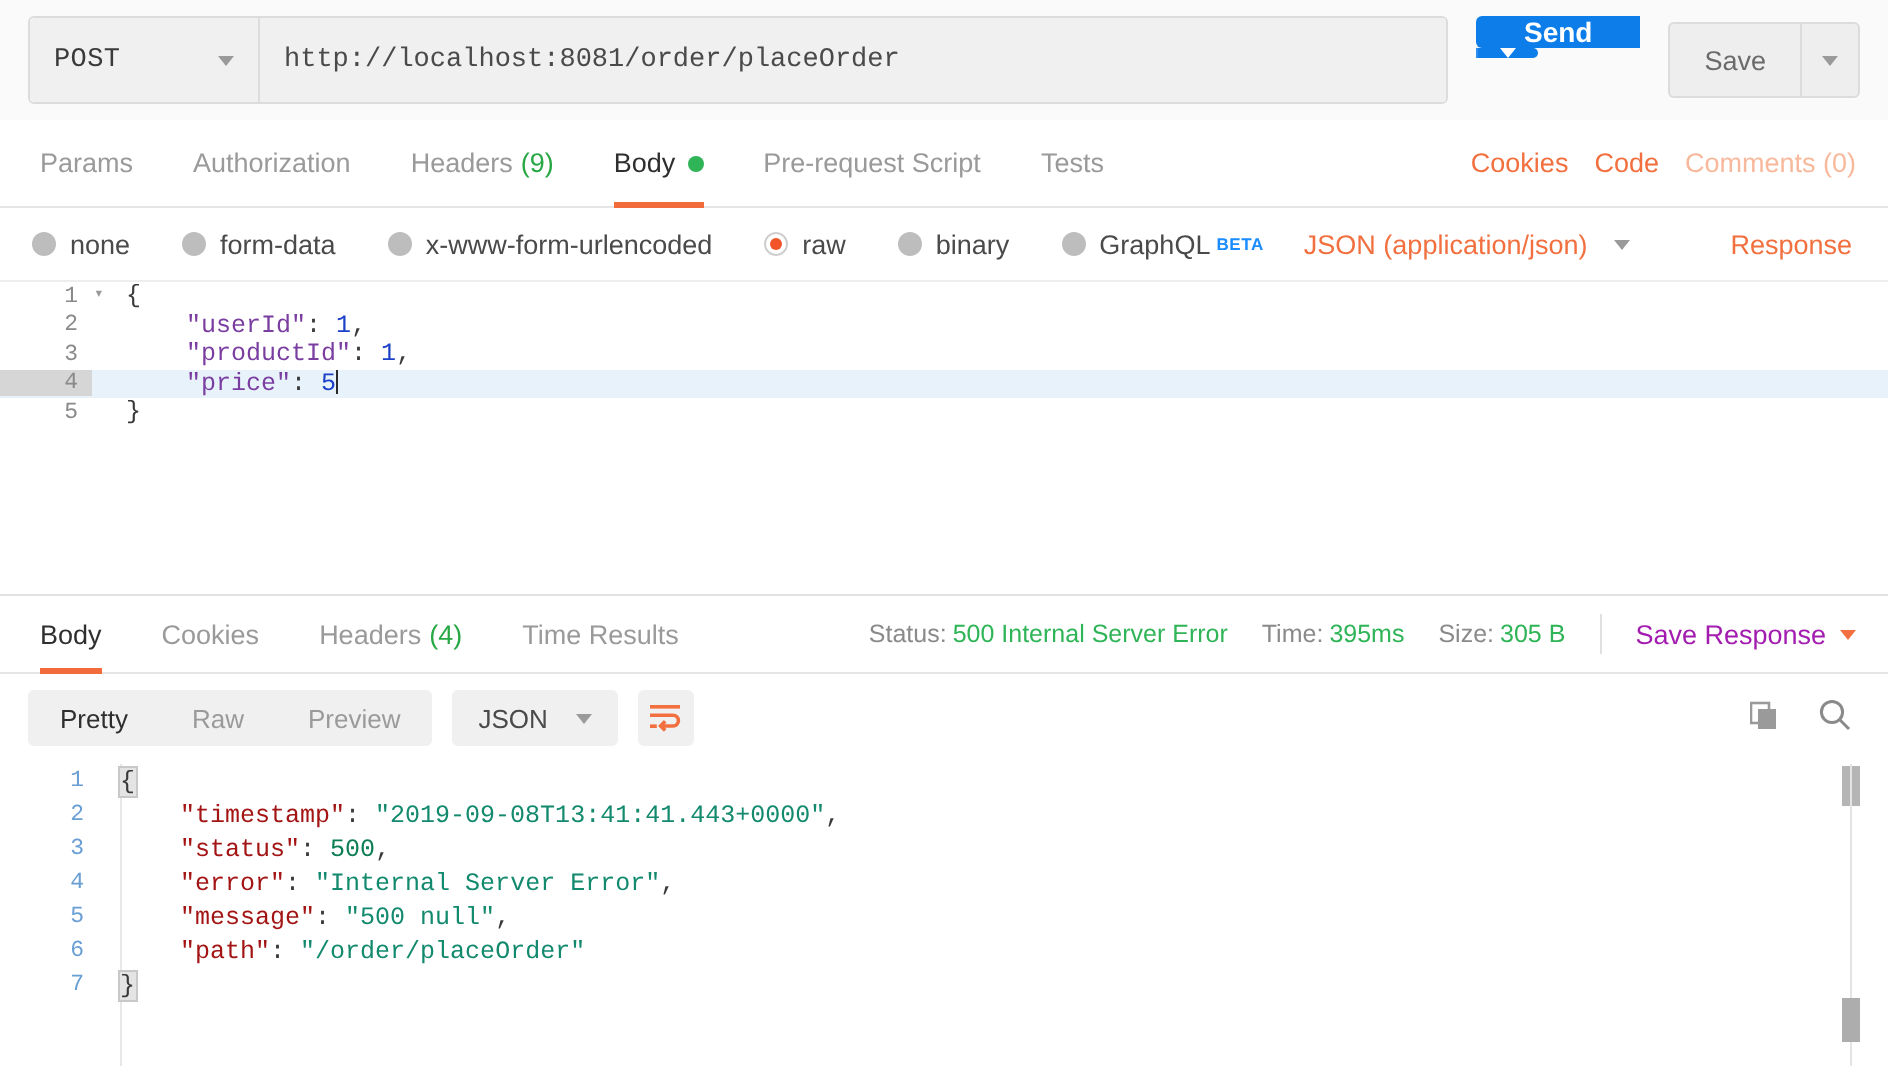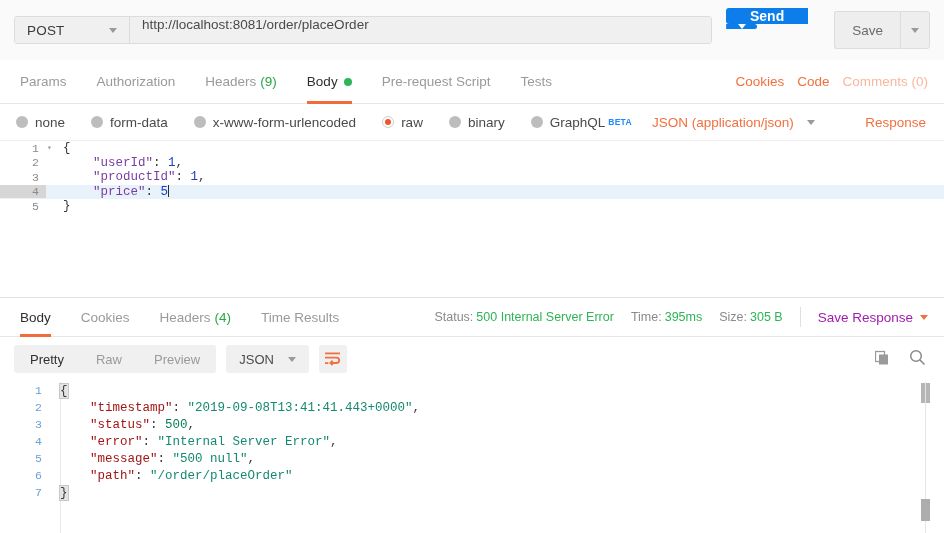--- a/index.html
+++ b/index.html
@@ -7,31 +7,31 @@
     width:944px;height:533px;overflow:hidden;
     background:#ffffff;
     font-family:"Liberation Sans","DejaVu Sans",sans-serif;
     font-size:13px;color:#333;
     -webkit-font-smoothing:antialiased;
   }
   .app{width:944px;height:533px;position:relative;display:flex;flex-direction:column;background:#fff;}
 
   
   .urlbar{height:60px;min-height:60px;background:#fafafa;display:flex;align-items:center;padding:0 14px;box-sizing:border-box;}
-  .method-url{display:flex;flex:1;height:28px;border:1px solid #dcdcdc;border-radius:3px;background:#fff;box-sizing:border-box;overflow:hidden;}
+  .method-url{display:flex;flex:1;height:44px;border:1px solid #dcdcdc;border-radius:3px;background:#fff;box-sizing:border-box;overflow:hidden;font-family:Liberation Mono, monospace;}
   .method-sel{width:115px;background:#f0f0f0;border-right:1px solid #dcdcdc;display:flex;align-items:center;justify-content:space-between;padding:0 12px;box-sizing:border-box;cursor:pointer;}
   .method-sel .mtext{font-size:13.5px;color:#3a3a3a;letter-spacing:.2px;}
   .caret{width:0;height:0;border-left:4px solid transparent;border-right:4px solid transparent;border-top:5px solid #9a9a9a;display:inline-block;}
   .caret.white{border-top-color:#fff;}
-  .url-field{flex:1;background:#f0f0f0;display:flex;padding:0 12px;box-sizing:border-box;}
+  .url-field{flex:1;background:#f0f0f0;display:flex;align-items:center;padding:0 12px;box-sizing:border-box;}
   .url-field .utext{font-size:13.5px;color:#4a4a4a;}
   .send-wrap{display:flex;margin-left:14px;height:44px;flex-direction:column;}
   .send-btn{background:#0d7dea;color:#fff;font-size:14px;font-weight:bold;padding:0 24px;display:flex;align-items:center;border-radius:3px 0 0 3px;cursor:pointer;}
   .send-caret{background:#0d7dea;width:30px;border-radius:0 3px 3px 0;display:flex;align-items:center;justify-content:center;border-left:1px solid #2a8def;cursor:pointer;}
-  .save-wrap{display:flex;margin-left:26px;height:38px;}
+  .save-wrap{display:flex;margin-left:14px;height:38px;}
   .save-btn{background:#eeeeee;border:1px solid #dcdcdc;border-right:none;color:#6b6b6b;font-size:13.5px;padding:0 17px;display:flex;align-items:center;border-radius:3px 0 0 3px;box-sizing:border-box;cursor:pointer;}
   .save-caret{background:#eeeeee;border:1px solid #dcdcdc;width:30px;border-radius:0 3px 3px 0;display:flex;align-items:center;justify-content:center;box-sizing:border-box;cursor:pointer;}
 
   
   .reqtabs{height:44px;min-height:44px;border-bottom:1px solid #e6e6e6;display:flex;align-items:stretch;padding:0 14px;box-sizing:border-box;}
   .tab{display:flex;align-items:center;padding:0 15px;font-size:13.5px;color:#9a9a9a;position:relative;cursor:pointer;white-space:nowrap;}
   .tab:first-child{padding-left:6px;}
   .tab.active{color:#2f2f2f;}
   .tab.active:after{content:"";position:absolute;left:15px;right:15px;bottom:-1px;height:3px;background:#f26b3a;}
   .tab:first-child.active:after{left:6px;}

